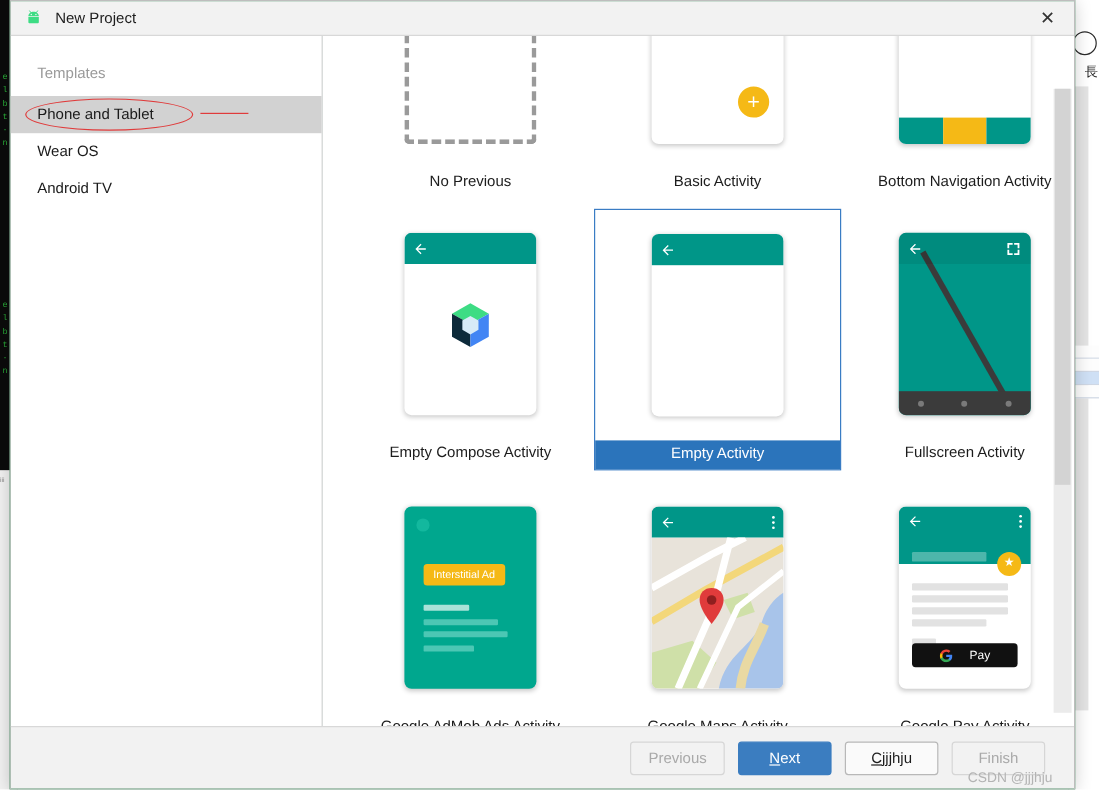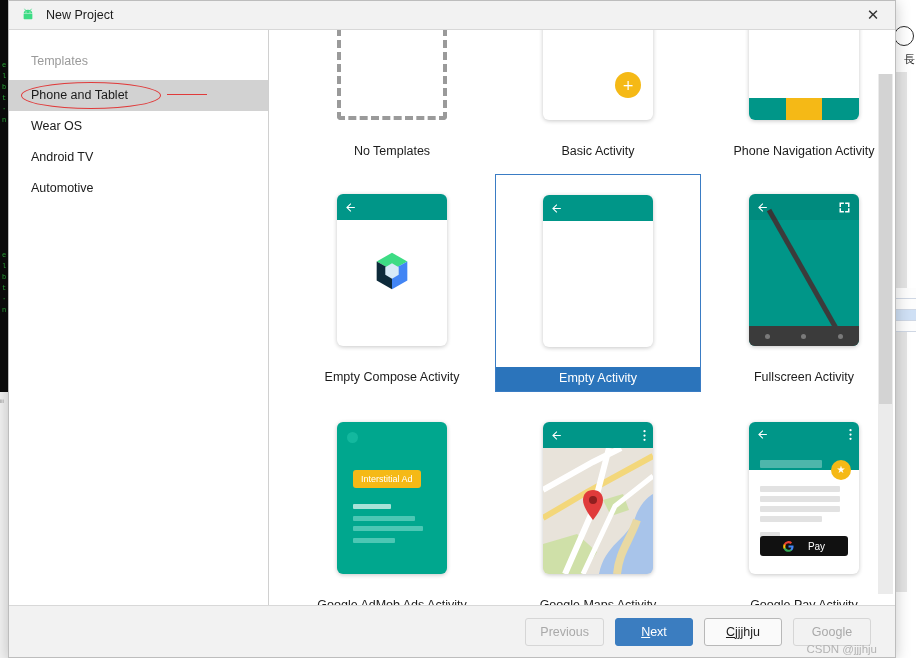--- a/index.html
+++ b/index.html
@@ -282,33 +282,30 @@
           <span>Phone and Tablet</span>
           <span class="annot-ellipse"></span>
           <span class="annot-line"></span>
         </div>
         <div class="side-item">
           <span>Wear OS</span>
         </div>
         <div class="side-item">
           <span>Android TV</span>
         </div>
-        <div class="side-item">
-          <span>Automotive</span>
-        </div>
       </div>
 
       <div class="content">
         <div class="grid">
 
           <div class="tcell">
             <div class="thumbwrap">
               <div class="dashed-box"></div>
             </div>
-            <div class="caption">No Templates</div>
+            <div class="caption">No Previous</div>
           </div>
 
           <div class="tcell">
             <div class="thumbwrap">
               <div class="phone">
                 <div class="fab" style="right:12px; bottom:22px;">+</div>
               </div>
             </div>
             <div class="caption">Basic Activity</div>
           </div>
@@ -316,21 +313,21 @@
           <div class="tcell">
             <div class="thumbwrap">
               <div class="phone">
                 <div class="bottomnav">
                   <span style="background:#009688"></span>
                   <span style="background:#f5b916"></span>
                   <span style="background:#009688"></span>
                 </div>
               </div>
             </div>
-            <div class="caption">Phone Navigation Activity</div>
+            <div class="caption">Bottom Navigation Activity</div>
           </div>
 
           <div class="tcell">
             <div class="thumbwrap">
               <div class="phone">
                 <div class="bar">
                   <svg class="arrow-back" viewBox="0 0 24 24">
                     <path fill="#fff" d="M20 11H7.8l5.6-5.6L12 4l-8 8 8 8 1.4-1.4L7.8 13H20z"></path>
                   </svg>
                 </div>
@@ -467,18 +464,18 @@
         <div class="v-scroll">
           <div class="thumb"></div>
         </div>
       </div>
     </div>
 
     <div class="footer">
       <button class="btn disabled">Previous</button>
       <button class="btn primary"><u>N</u><span>ext</span></button>
       <button class="btn"><u>C</u><span>jjjhju</span></button>
-      <button class="btn disabled">Google</button>
+      <button class="btn disabled">Finish</button>
       <div class="watermark">CSDN @jjjhju</div>
     </div>
 
   </div>
 </div>
 
 </body></html>

